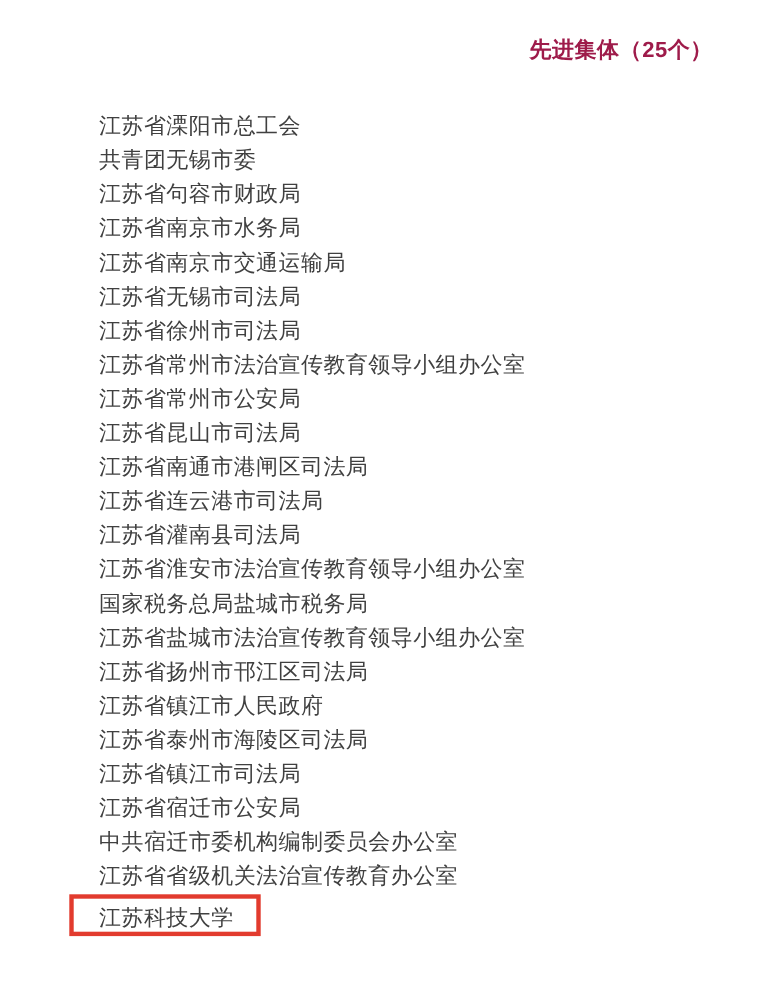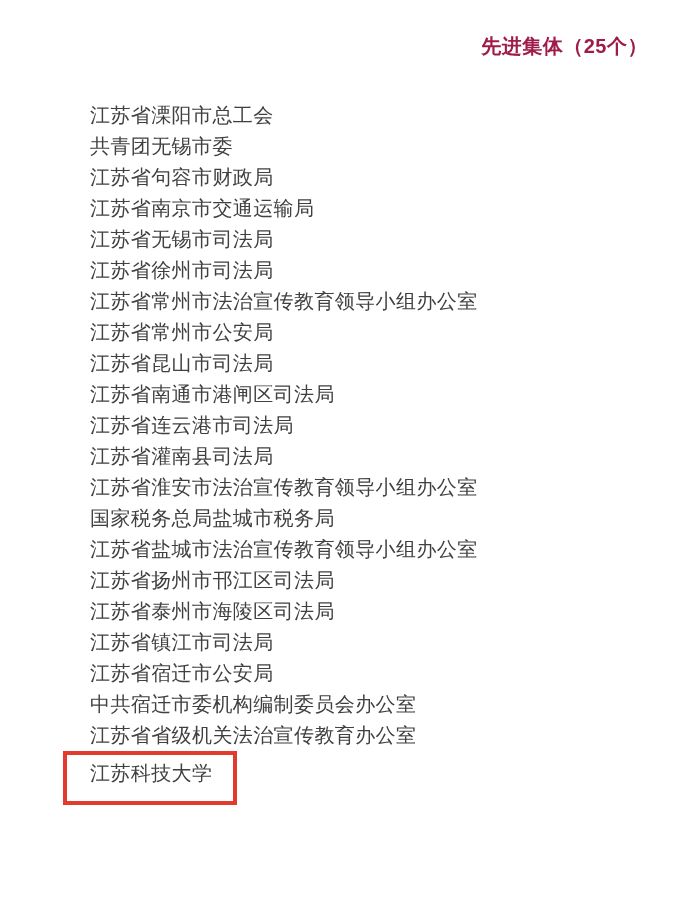--- a/index.html
+++ b/index.html
@@ -40,49 +40,51 @@
     white-space: nowrap;
   }
   .list-item.highlighted {
     overflow: visible;
   }
   .highlight-box {
     display: inline-block;
     box-sizing: border-box;
     margin-left: -27px;
     padding: 0 21px 0 23px;
-    height: 54px;
+    height: 38px;
     line-height: 36px;
     border: 4px solid var(--highlight-border, #e23b2e);
     vertical-align: middle;
     text-align: center;
   }
 </style>
 </head>
 <body>
 
 <div class="page">
   <h2 class="heading">先进集体（25个）</h2>
   <div class="award-list">
       <div class="list-item">江苏省溧阳市总工会</div>
       <div class="list-item">共青团无锡市委</div>
       <div class="list-item">江苏省句容市财政局</div>
+      <div class="list-item">江苏省南京市水务局</div>
       <div class="list-item">江苏省南京市交通运输局</div>
       <div class="list-item">江苏省无锡市司法局</div>
       <div class="list-item">江苏省徐州市司法局</div>
       <div class="list-item">江苏省常州市法治宣传教育领导小组办公室</div>
       <div class="list-item">江苏省常州市公安局</div>
       <div class="list-item">江苏省昆山市司法局</div>
       <div class="list-item">江苏省南通市港闸区司法局</div>
       <div class="list-item">江苏省连云港市司法局</div>
       <div class="list-item">江苏省灌南县司法局</div>
       <div class="list-item">江苏省淮安市法治宣传教育领导小组办公室</div>
       <div class="list-item">国家税务总局盐城市税务局</div>
       <div class="list-item">江苏省盐城市法治宣传教育领导小组办公室</div>
       <div class="list-item">江苏省扬州市邗江区司法局</div>
+      <div class="list-item">江苏省镇江市人民政府</div>
       <div class="list-item">江苏省泰州市海陵区司法局</div>
       <div class="list-item">江苏省镇江市司法局</div>
       <div class="list-item">江苏省宿迁市公安局</div>
       <div class="list-item">中共宿迁市委机构编制委员会办公室</div>
       <div class="list-item">江苏省省级机关法治宣传教育办公室</div>
       <div class="list-item highlighted"><span class="highlight-box">江苏科技大学</span></div>
     </div>
 </div>
 
 </body></html>

